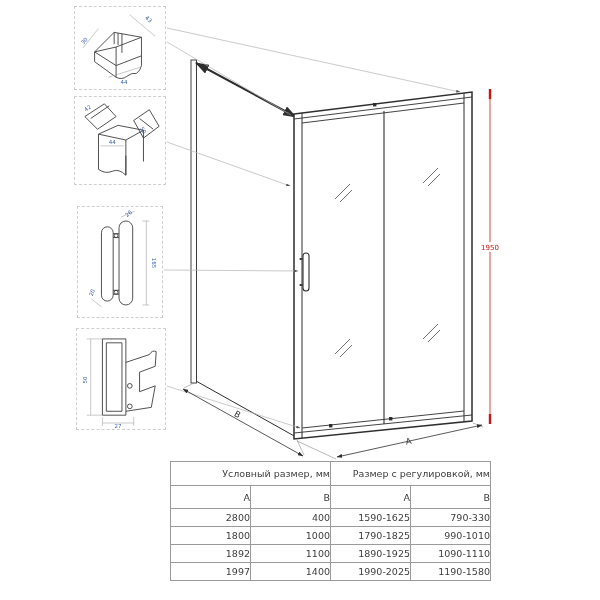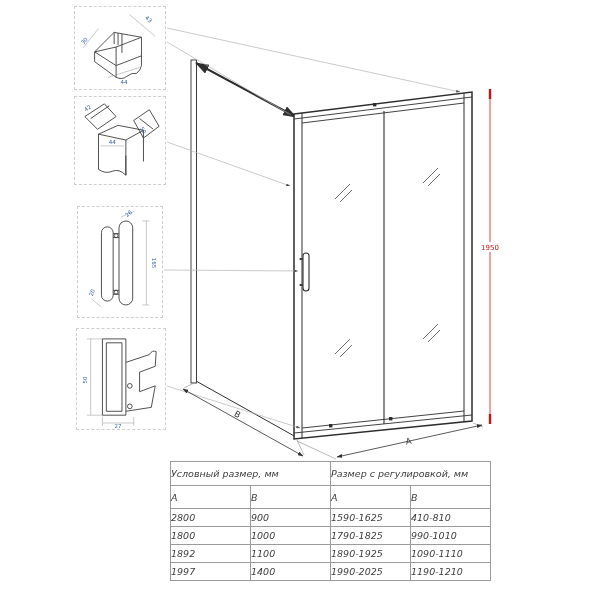--- a/index.html
+++ b/index.html
@@ -7,22 +7,22 @@
          font-family:"DejaVu Sans",sans-serif;}
   .dbox{position:absolute;border:1px dashed #cfcfcf;background:#fff;box-sizing:border-box;}
   .dbox svg{display:block;width:100%;height:100%;}
   .dbox text{font-family:"DejaVu Sans",sans-serif;font-size:5.6px;fill:#3c63a8;text-anchor:middle;}
   .main-svg{position:absolute;left:0;top:0;}
   .main-svg text{font-family:"DejaVu Sans",sans-serif;}
   .dim-ab{font-size:8.5px;fill:#333;text-anchor:middle;}
   .dim-red{font-size:7px;fill:#c41616;text-anchor:middle;}
   .size-table{position:absolute;left:170px;top:461px;border-collapse:collapse;
               table-layout:fixed;width:320px;}
-  .size-table td{border:1px solid #9a9a9a;text-align:left;vertical-align:middle;
-                 font-size:9.5px;color:#3d3d3d;padding:0;font-family:"DejaVu Sans",sans-serif;font-style:italic;}
+  .size-table td{border:1px solid #9a9a9a;text-align:right;vertical-align:middle;
+                 font-size:9.5px;color:#3d3d3d;padding:0;font-family:"DejaVu Sans",sans-serif;}
   .size-table .grp td{height:23px;}
   .size-table .sub td{height:22px;}
   .size-table .r td{height:17px;}
 </style>
 </head>
 <body>
 
 <div class="stage">
 
   <div class="dbox" style="left:74px;top:6px;width:92px;height:84px">
@@ -185,38 +185,38 @@
       <td colspan="2">Размер с регулировкой, мм</td>
     </tr>
     <tr class="sub">
       <td>A</td>
       <td>B</td>
       <td>A</td>
       <td>B</td>
     </tr>
     <tr class="r">
       <td>2800</td>
-      <td>900</td>
+      <td>400</td>
       <td>1590-1625</td>
-      <td>410-810</td>
+      <td>790-330</td>
     </tr>
     <tr class="r">
       <td>1800</td>
       <td>1000</td>
       <td>1790-1825</td>
       <td>990-1010</td>
     </tr>
     <tr class="r">
       <td>1892</td>
       <td>1100</td>
       <td>1890-1925</td>
       <td>1090-1110</td>
     </tr>
     <tr class="r">
       <td>1997</td>
       <td>1400</td>
       <td>1990-2025</td>
-      <td>1190-1210</td>
+      <td>1190-1580</td>
     </tr>
   </tbody>
     </table>
 
 </div>
 
 </body></html>

